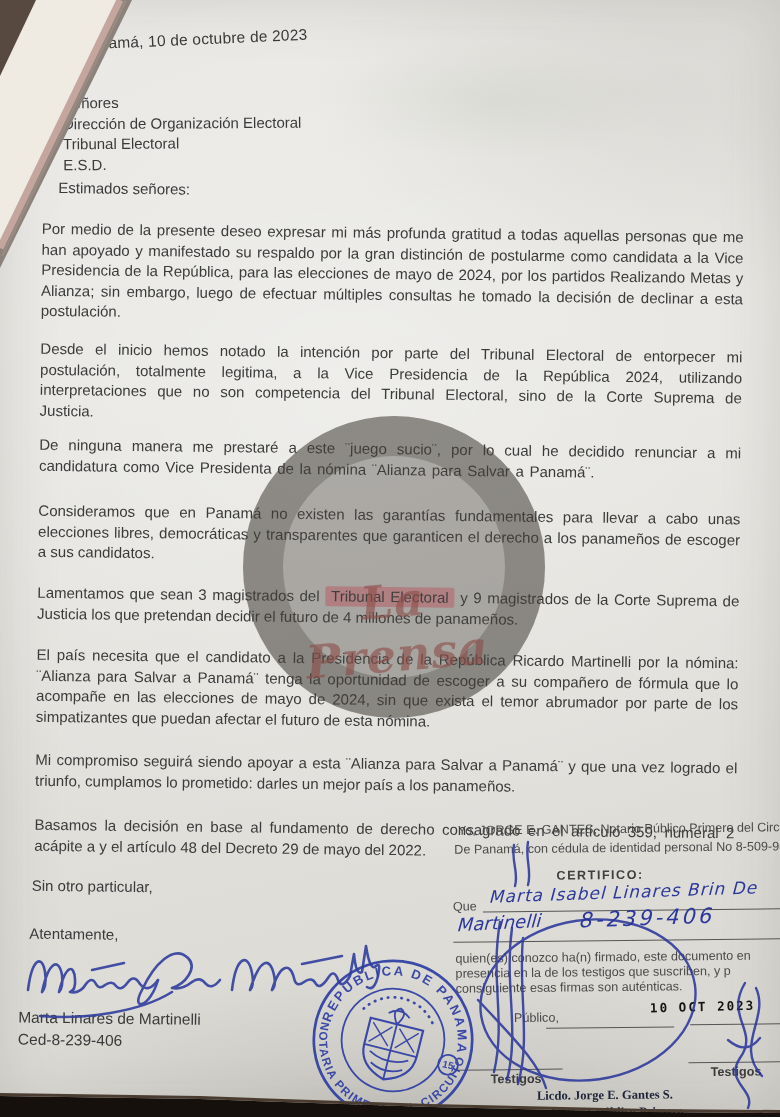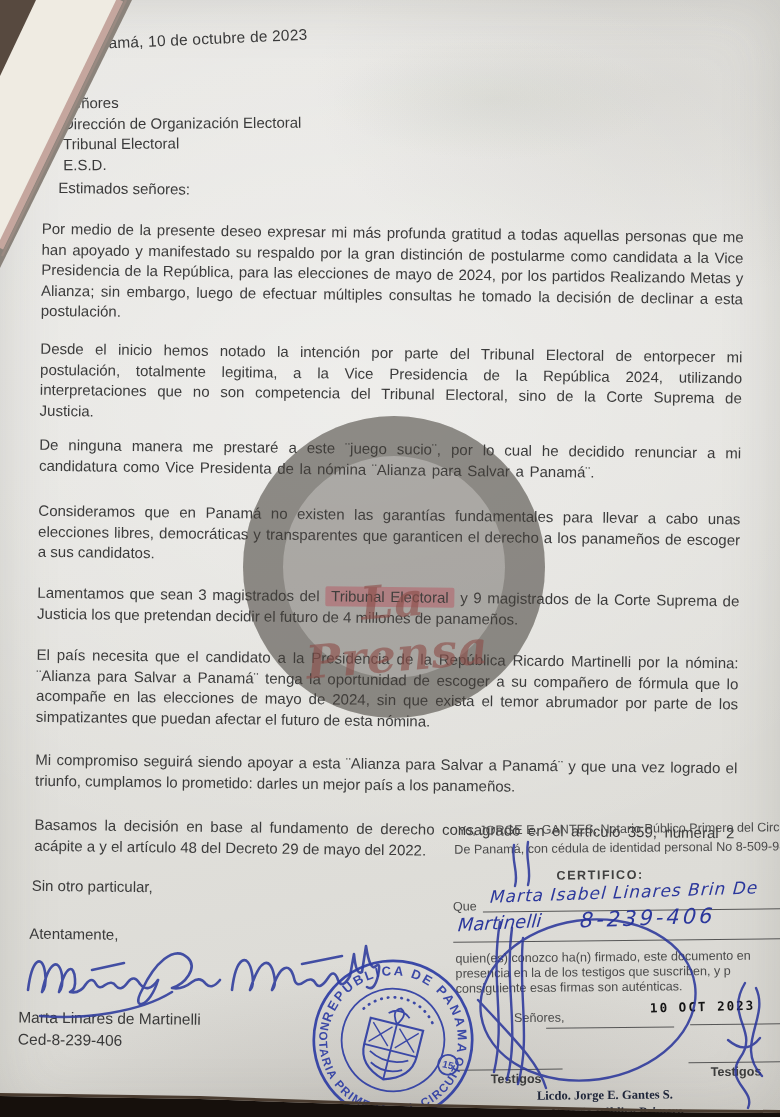--- a/index.html
+++ b/index.html
@@ -124,21 +124,21 @@
   <div class="notary">
     <div class="n n-line1">Yo, JORGE E. GANTES, Notario Público Primero del Circuit</div>
     <div class="n n-line2">De Panamá, con cédula de identidad personal No 8-509-985</div>
     <div class="n n-cert">CERTIFICO:</div>
     <div class="n n-que">Que</div>
     <div class="rule ruleA"></div>
     <div class="rule ruleB"></div>
     <div class="n n-b1">quien(es) conozco ha(n) firmado, este documento en</div>
     <div class="n n-b2">presencia en la de los testigos que suscriben, y p</div>
     <div class="n n-b3">consiguiente esas firmas son auténticas.</div>
-    <div class="n n-place">Señores,</div>
+    <div class="n n-place">Público,</div>
     <div class="rule rulePan"></div>
     <div class="rule ruleDate"></div>
     <div class="n n-date">10 OCT 2023</div>
     <div class="rule ruleTL"></div>
     <div class="rule ruleTR"></div>
     <div class="n n-tesL">Testigos</div>
     <div class="n n-tesR">Testigos</div>
     <div class="n n-licdo">Licdo. Jorge E. Gantes S.</div>
     <div class="n n-title">Notario Público Primero</div>
   </div>

